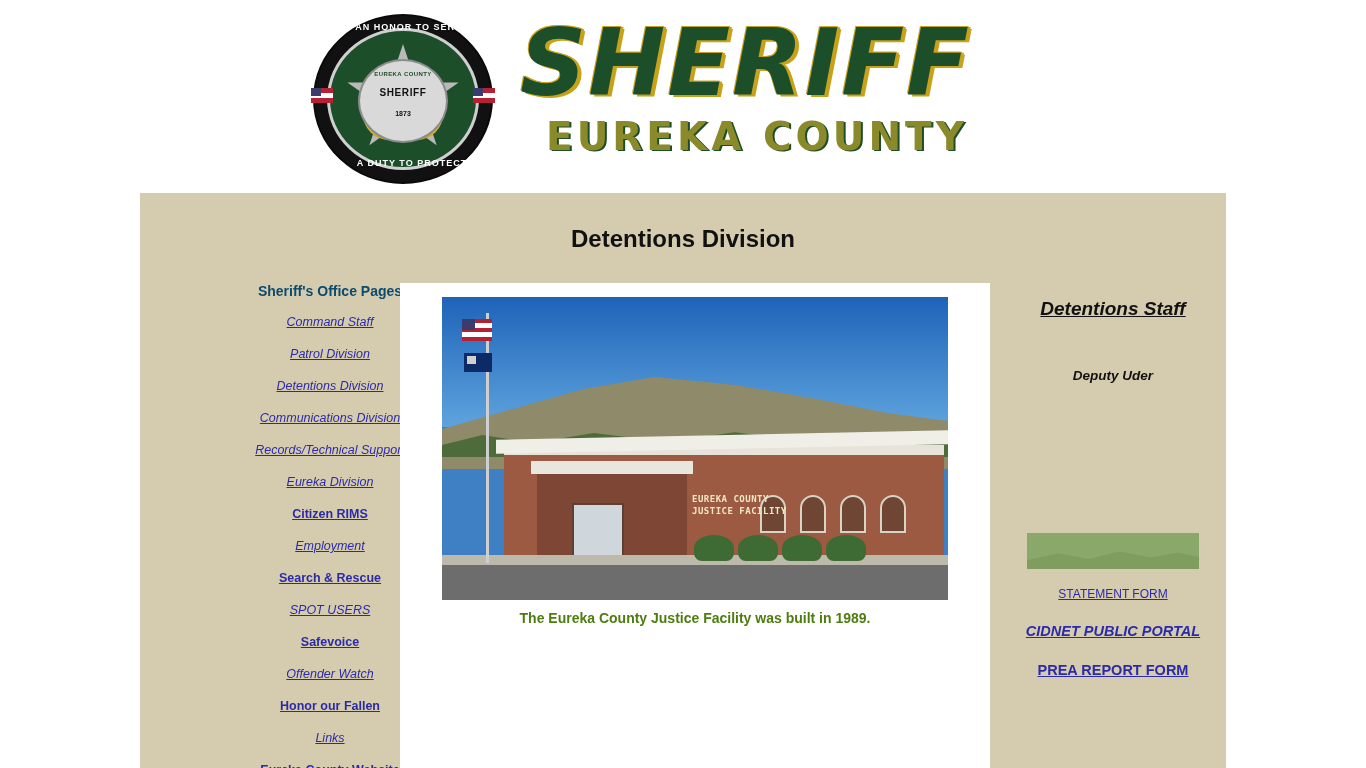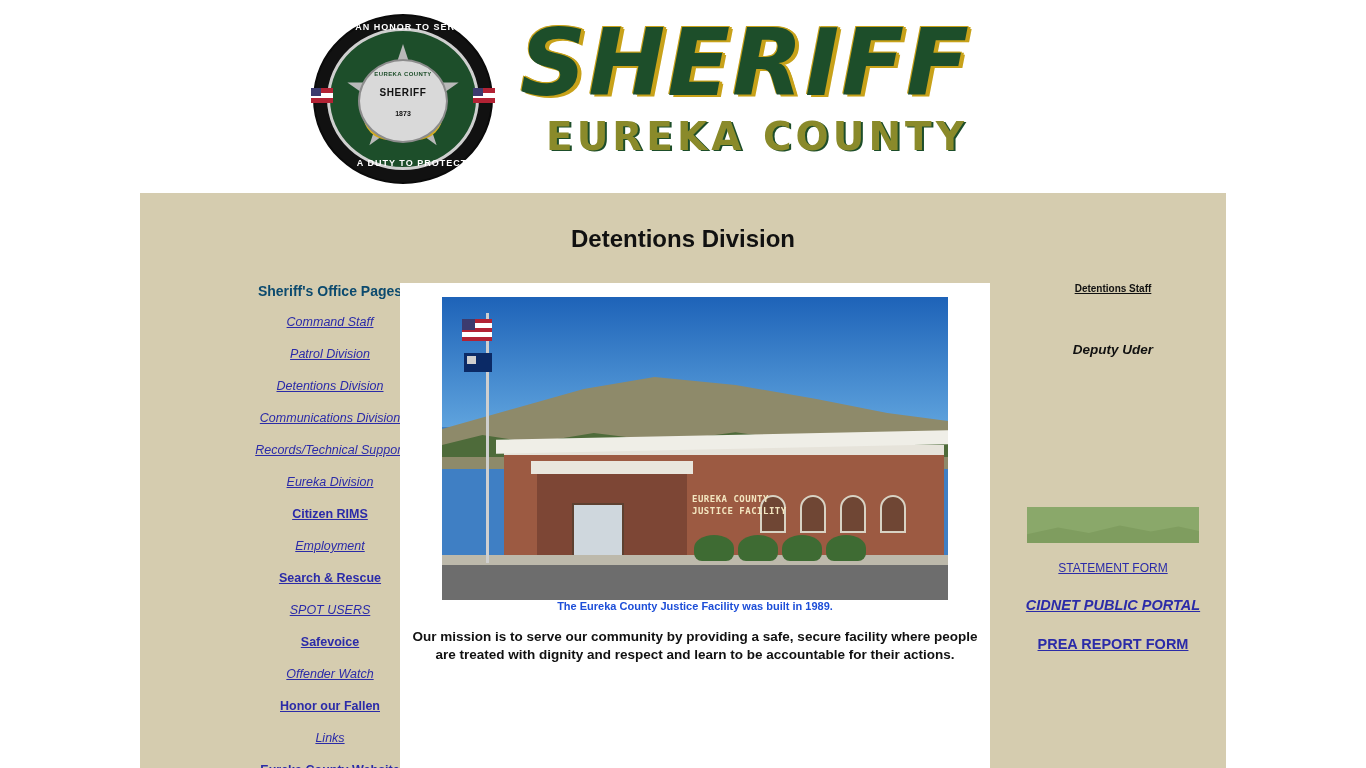--- a/index.html
+++ b/index.html
@@ -263,47 +263,50 @@
     background: linear-gradient(#b22234 20%, #ffffff 20%, #ffffff 40%, #b22234 40%, #b22234 60%, #ffffff 60%, #ffffff 80%, #b22234 80%);
   }
   .us-flag::before { content:""; position:absolute; left:0; top:0; width:13px; height:11px; background:#3c3b6e; }
   .nv-flag {
     position: absolute; left: 22px; top: 56px; width: 28px; height: 19px; background: #0b2a66;
   }
   .nv-flag::before { content:""; position:absolute; left:3px; top:3px; width:9px; height:8px; background:#cfcfcf; }
 
   .caption {
     text-align: center;
-    font-size: 11px;
-    font-weight: bold;
-    color: #1d4ed8;
+    font-size: 14px;
+    font-weight: bold;
+    color: #4d7c0f;
+    margin-top: 10px;
   }
   .para {
     text-align: center;
     font-size: 13.5px;
     font-weight: bold;
     color: #111;
     line-height: 18px;
     margin-top: 16px;
   }
 
   
   .right {
     position: absolute;
     left: 860px;
     top: 0;
     width: 226px;
     text-align: center;
   }
   .right .staff-head {
-    font-size: 10px;
-    font-weight: bold;
+    font-size: 19px;
+    font-weight: bold;
+    font-style: italic;
     color: #111;
     text-decoration: underline;
     margin-bottom: 48px;
+    margin-top: 15px;
   }
   .right .staff-name {
     font-size: 13.5px;
     font-weight: bold;
     font-style: italic;
     color: #111;
     margin-bottom: 150px;
   }
   .green-box {
     width: 172px;
@@ -412,21 +415,20 @@
           <div class="bush" style="left:252px;"></div>
           <div class="bush" style="left:296px;"></div>
           <div class="bush" style="left:340px;"></div>
           <div class="bush" style="left:384px;"></div>
           <div class="flagpole"></div>
           <div class="us-flag"></div>
           <div class="nv-flag"></div>
         </div>
 
         <div class="caption">The Eureka County Justice Facility was built in 1989.</div>
-        <div class="para">Our mission is to serve our community by providing a safe, secure facility where people are treated with dignity and respect and learn to be accountable for their actions.</div>
 
       </div>
 
       <div class="right">
         <div class="staff-head">Detentions Staff</div>
         <div class="staff-name">Deputy Uder</div>
         <div class="green-box"></div>
         <a class="lnk1">STATEMENT FORM</a>
         <a class="lnk2">CIDNET PUBLIC PORTAL</a>
         <a class="lnk3">PREA REPORT FORM</a>

